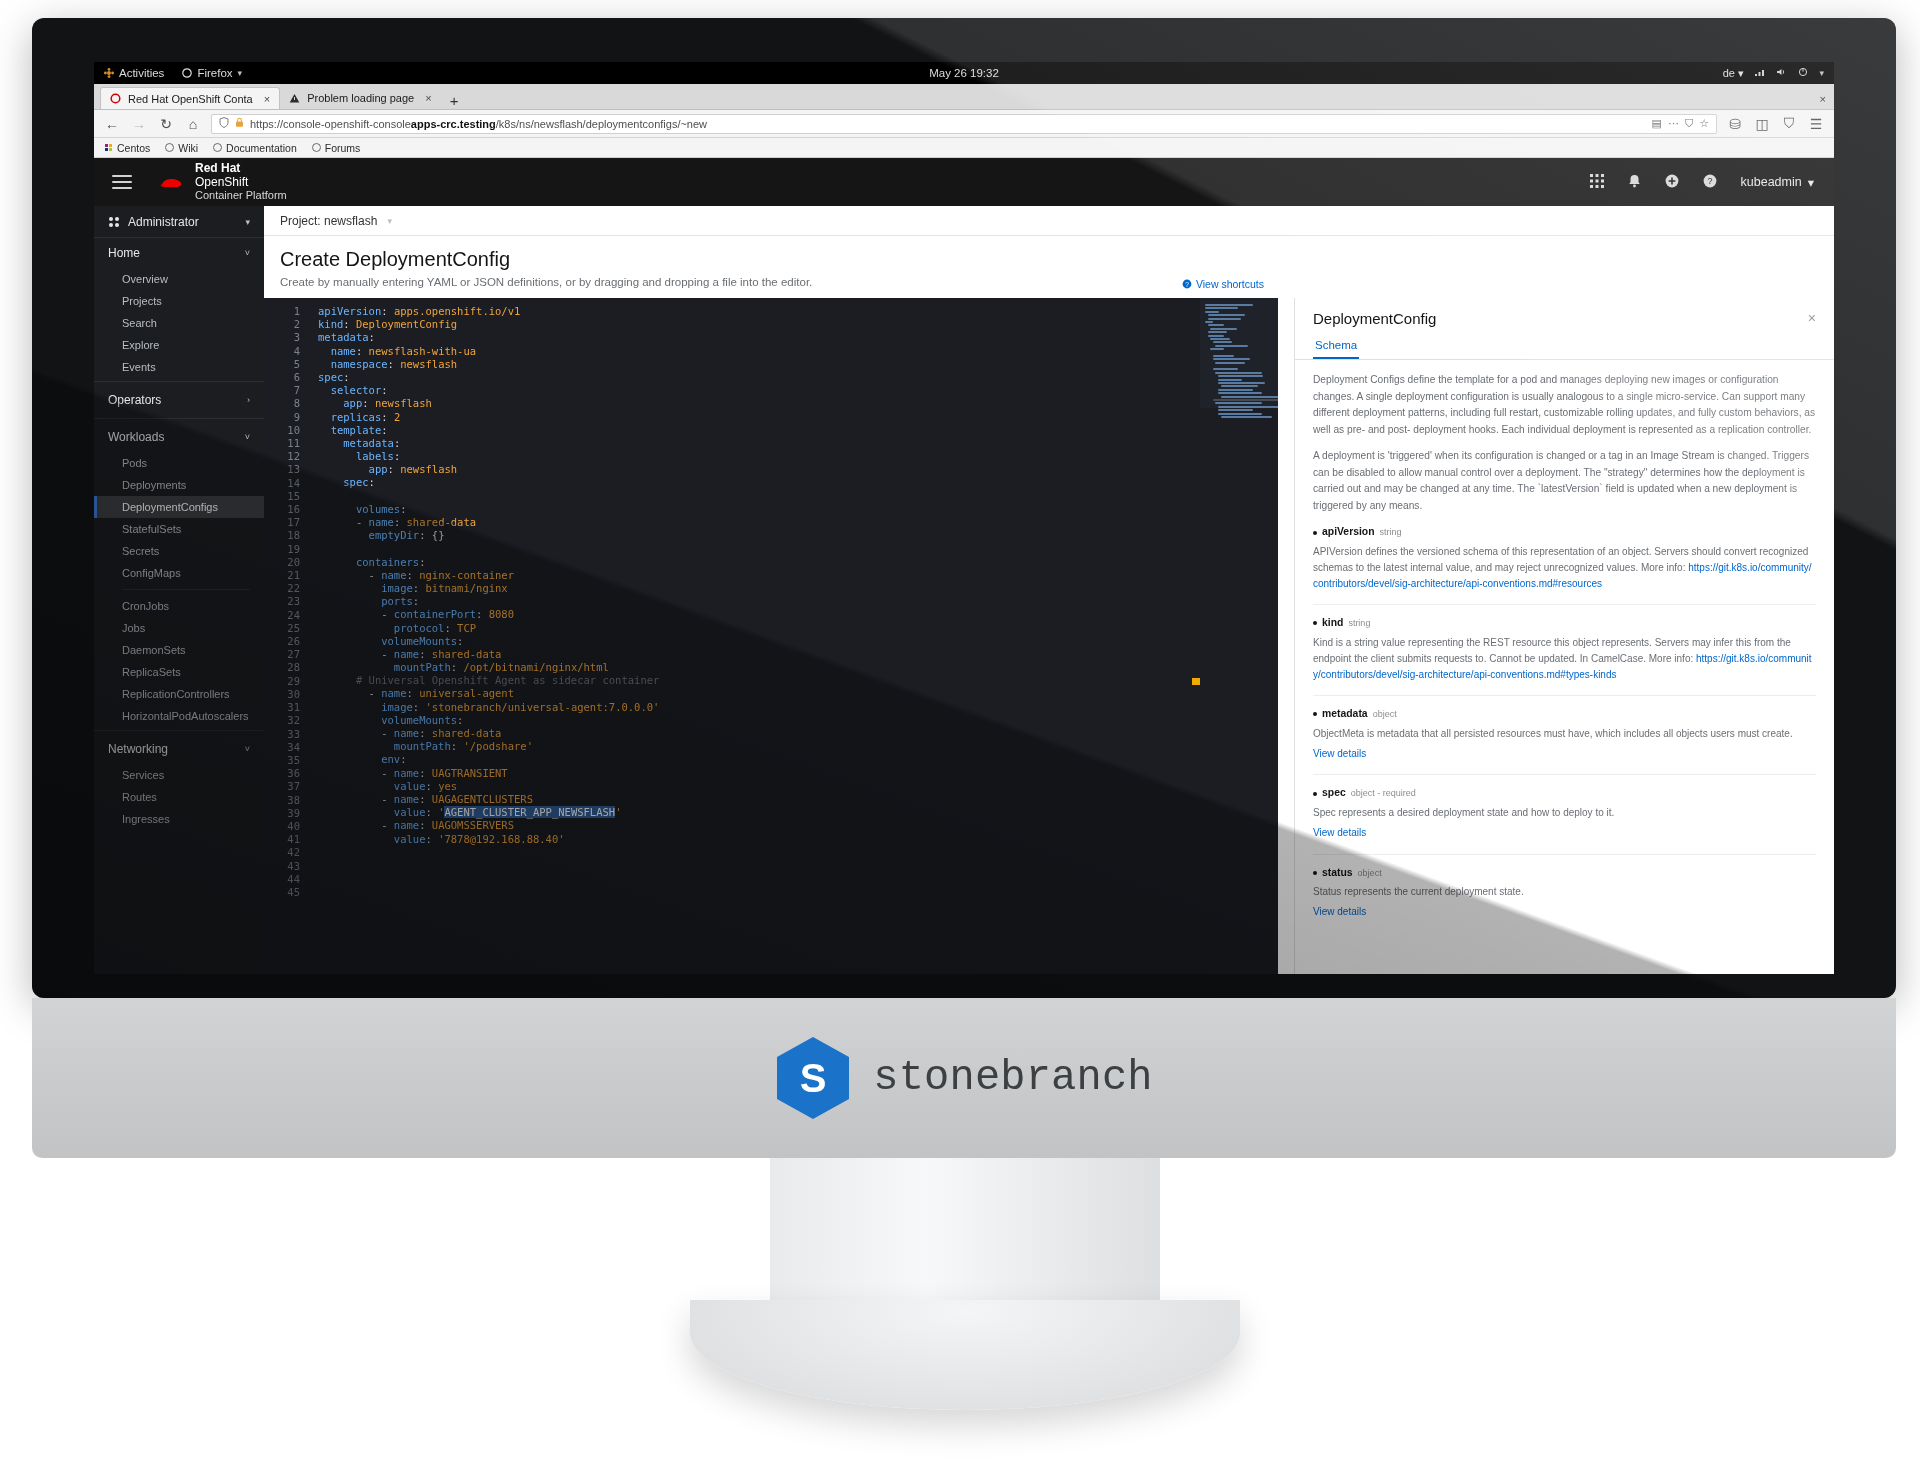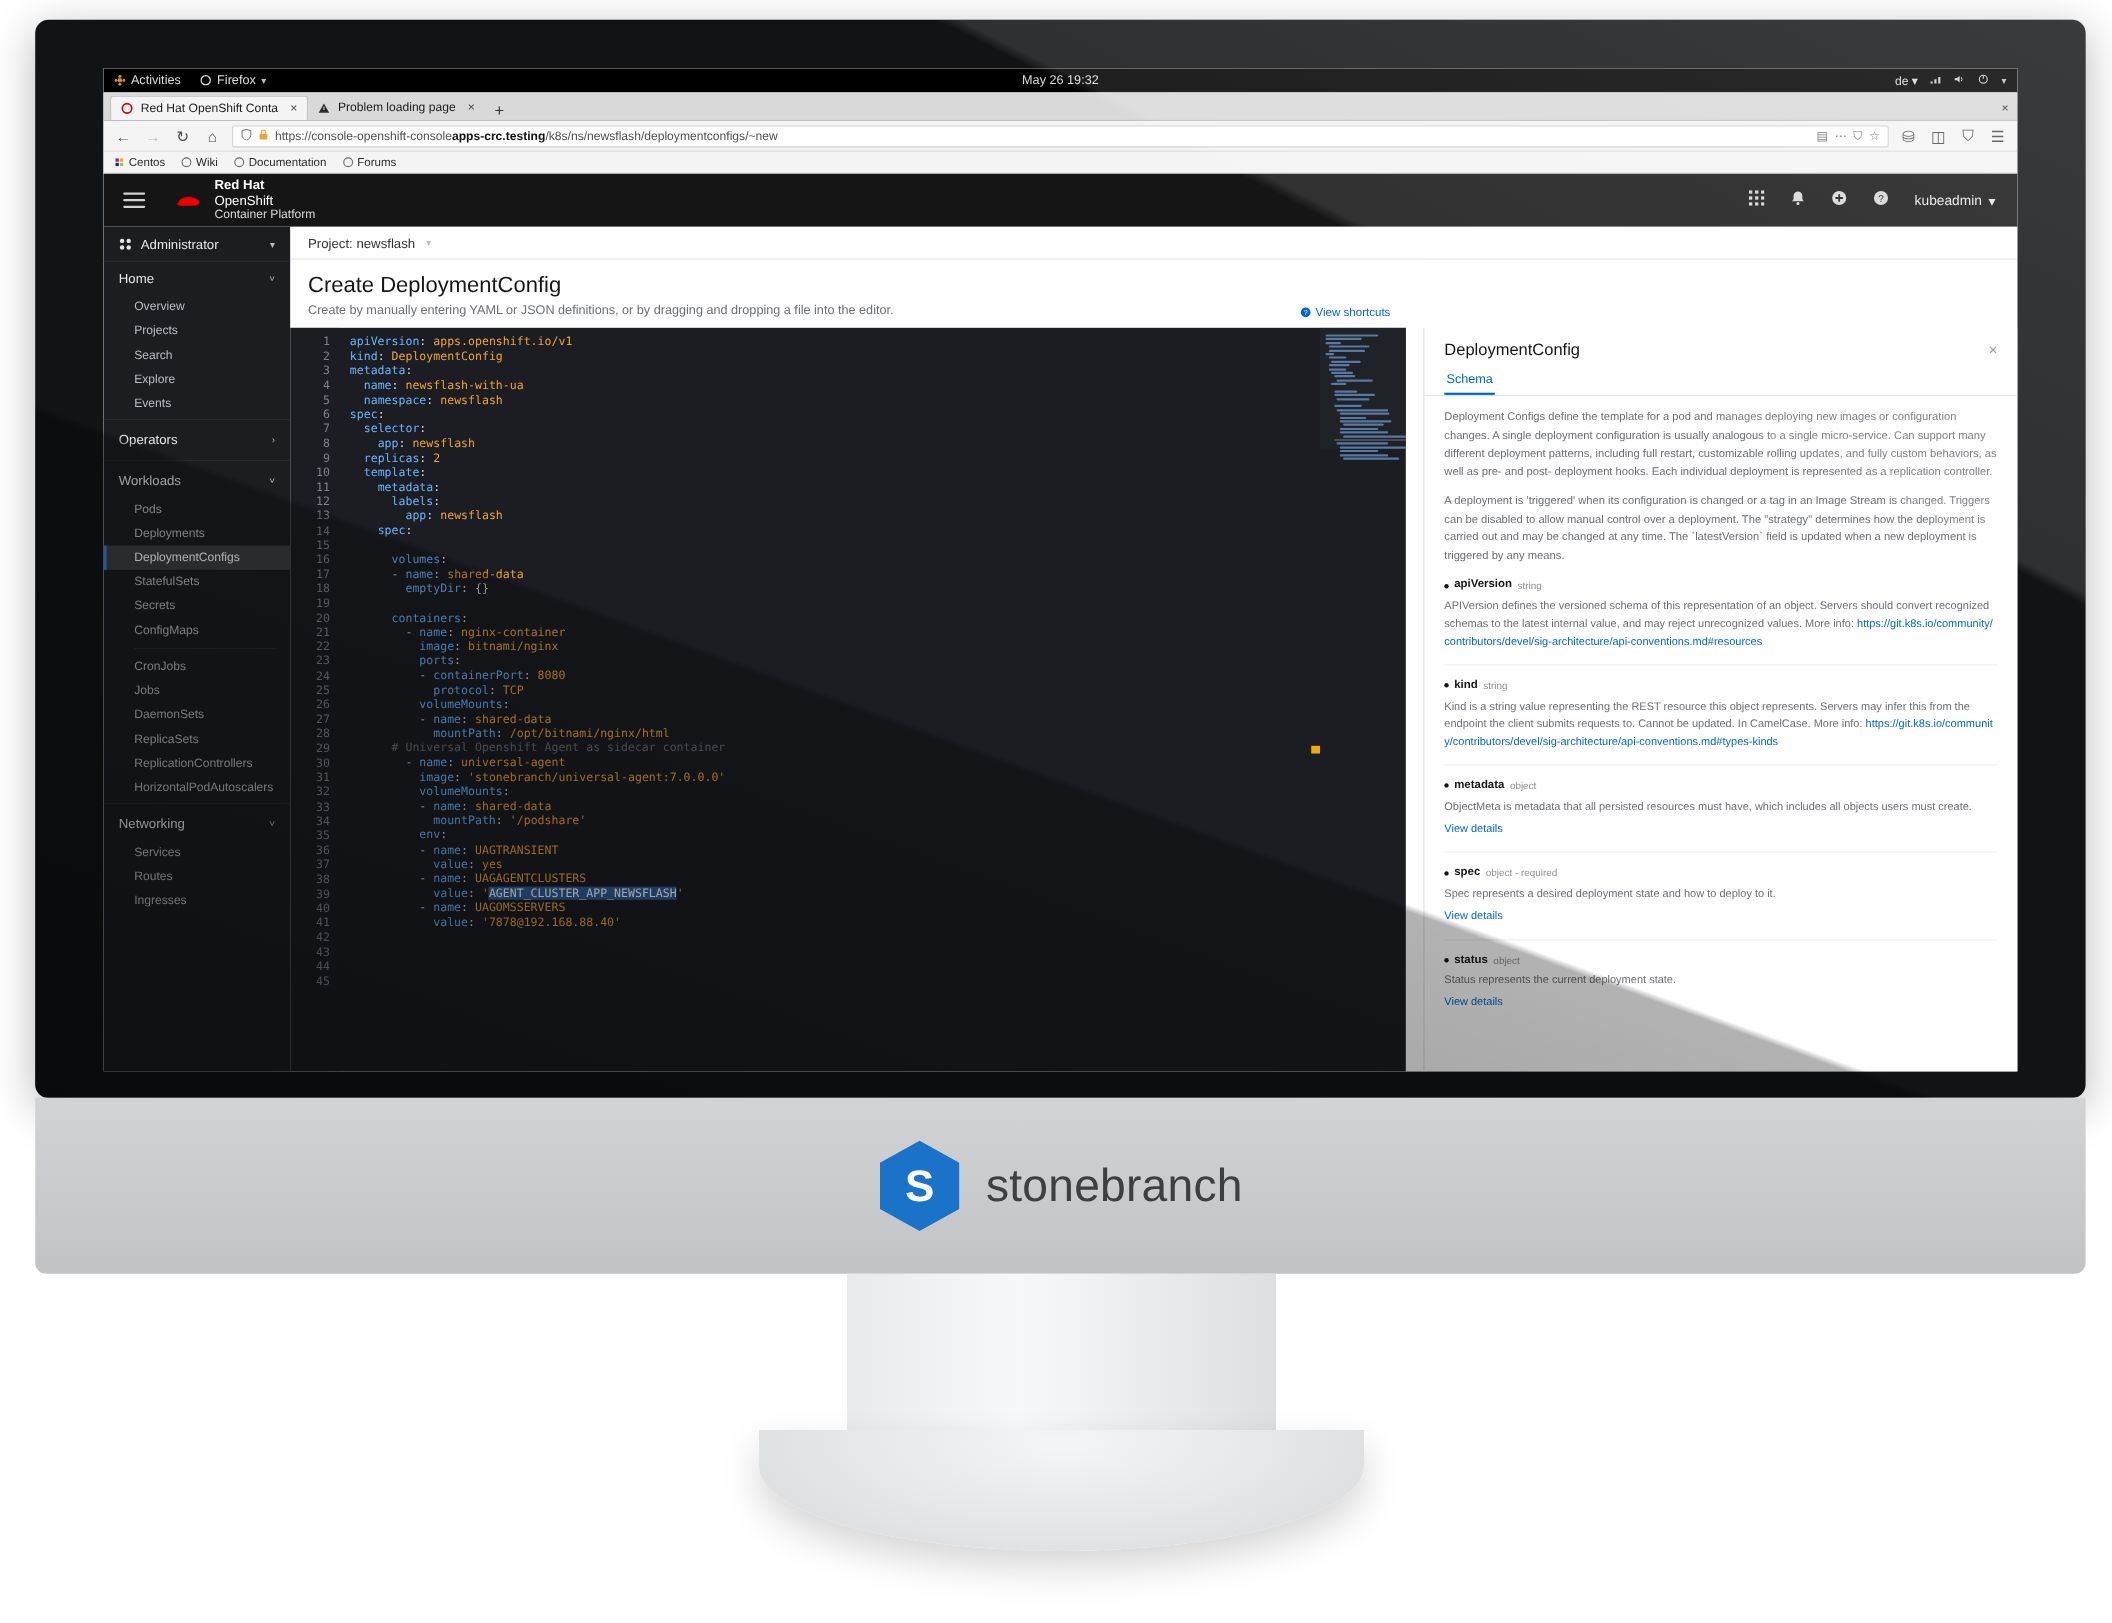--- a/index.html
+++ b/index.html
@@ -46,21 +46,21 @@
   }
   #glare2 {
     position:absolute; inset:0; pointer-events:none; z-index:61;
     background:linear-gradient(200deg, rgba(0,0,0,0) 62%, rgba(0,0,0,.30) 62.4%, rgba(0,0,0,.45) 100%);
   }
 
   
   .logo-wrap { display:flex; align-items:center; gap:22px; }
   .logo-hex { width:76px; height:84px; position:relative; }
   .logo-hex svg { display:block; }
-  .logo-text { font-size:42px; color:#3c4043; letter-spacing:.2px; font-family:Liberation Sans, sans-serif; }
+  .logo-text { font-size:42px; color:#3c4043; letter-spacing:.2px; font-family:Liberation Mono, monospace; }
 
   
   #gnome-bar {
     height:22px; background:#000; color:#dcdcdc;
     display:flex; align-items:center; font-size:11.5px; padding:0 10px;
     position:relative;
   }
   #gnome-bar .gleft { display:flex; align-items:center; gap:18px; }
   #gnome-bar .gitem { display:flex; align-items:center; gap:5px; }
   #gnome-clock { position:absolute; left:50%; transform:translateX(-50%); font-size:11.5px; }

